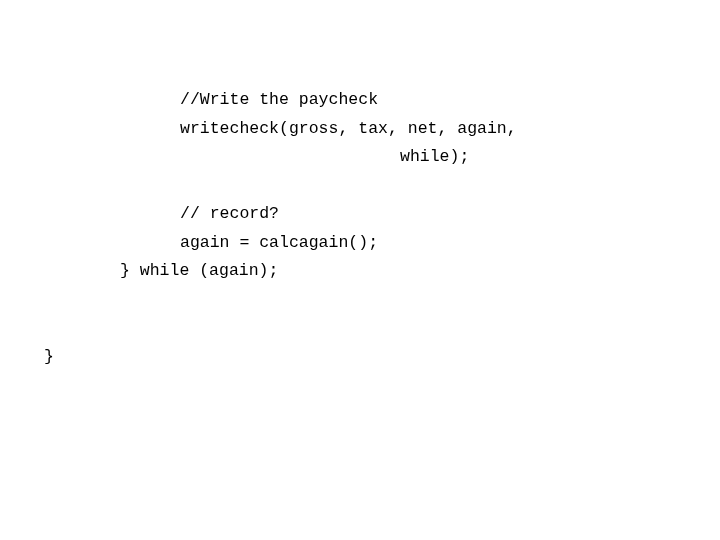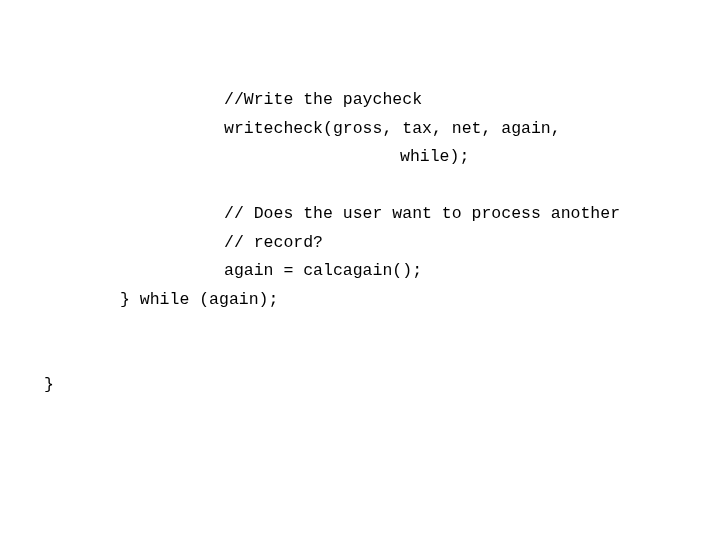--- a/index.html
+++ b/index.html
@@ -28,21 +28,21 @@
   .code-line {
     font-family: "Liberation Mono", "DejaVu Sans Mono", monospace;
     font-size: 16.5px;
     line-height: 28.5px;
     color: #000000;
     white-space: pre;
     letter-spacing: 0px;
   }
   .ln-indent-0 { padding-left: 44px; }
   .ln-indent-1 { padding-left: 120px; }
-  .ln-indent-2 { padding-left: 180px; margin-left: 44px; }
+  .ln-indent-2 { padding-left: 180px; }
   .ln-indent-3 { padding-left: 400px; }
   .spacer-line {
     height: 28.5px;
   }
 </style>
 </head>
 <body>
 
 <div class="slide">
 
@@ -50,21 +50,20 @@
 
     <div>
       <div class="code-line ln-indent-2">//Write the paycheck</div>
       <div class="code-line ln-indent-2">writecheck(gross, tax, net, again,</div>
       <div class="code-line ln-indent-3">while);</div>
     </div>
 
     <div class="spacer-line"></div>
 
     <div>
-      <div class="code-line ln-indent-2">// Does the user want to process another</div>
       <div class="code-line ln-indent-2">// record?</div>
       <div class="code-line ln-indent-2">again = calcagain();</div>
       <div class="code-line ln-indent-1">} while (again);</div>
     </div>
 
     <div class="spacer-line"></div>
 
     <div>
       <div class="spacer-line"></div>
       <div class="code-line ln-indent-0">}</div>

